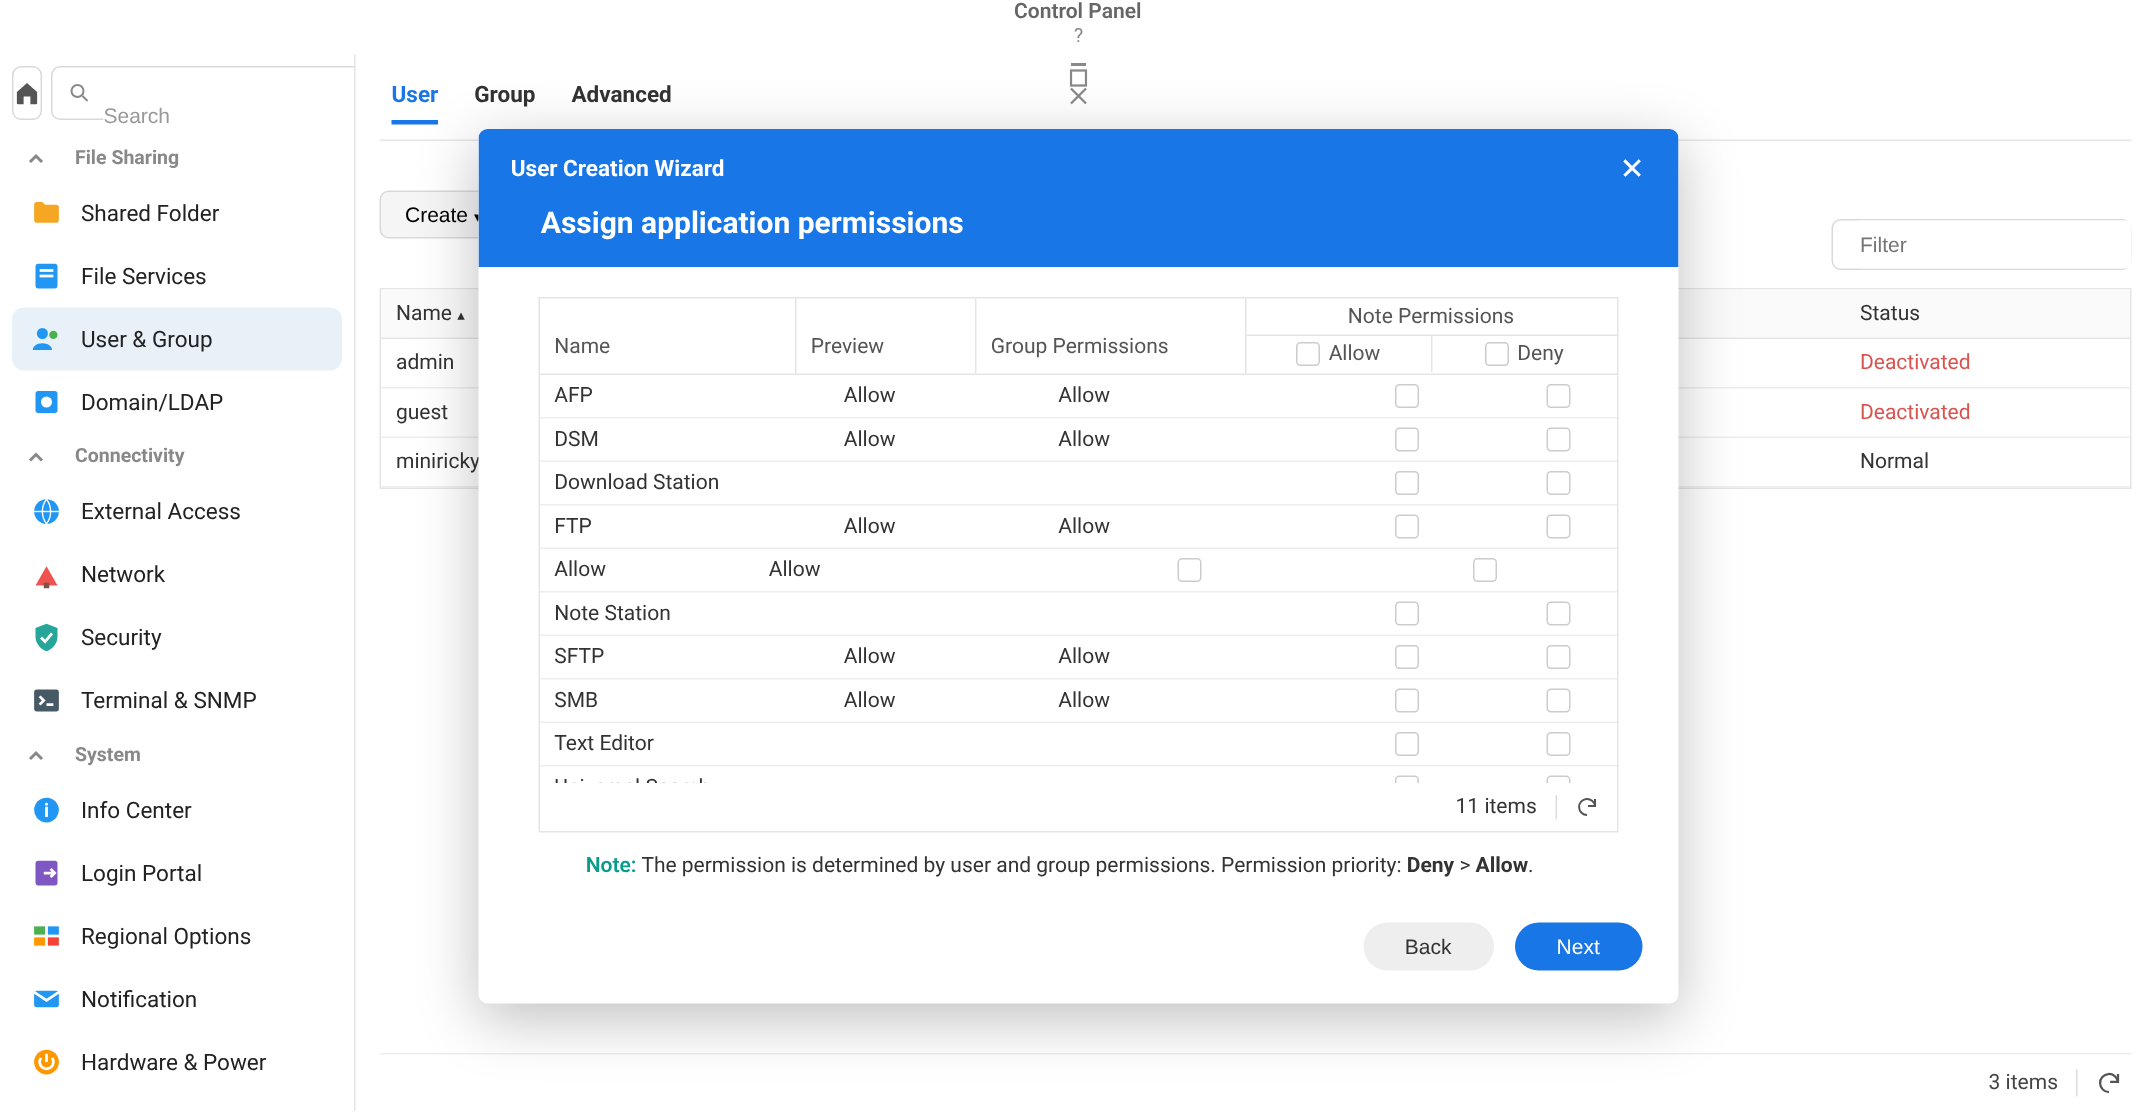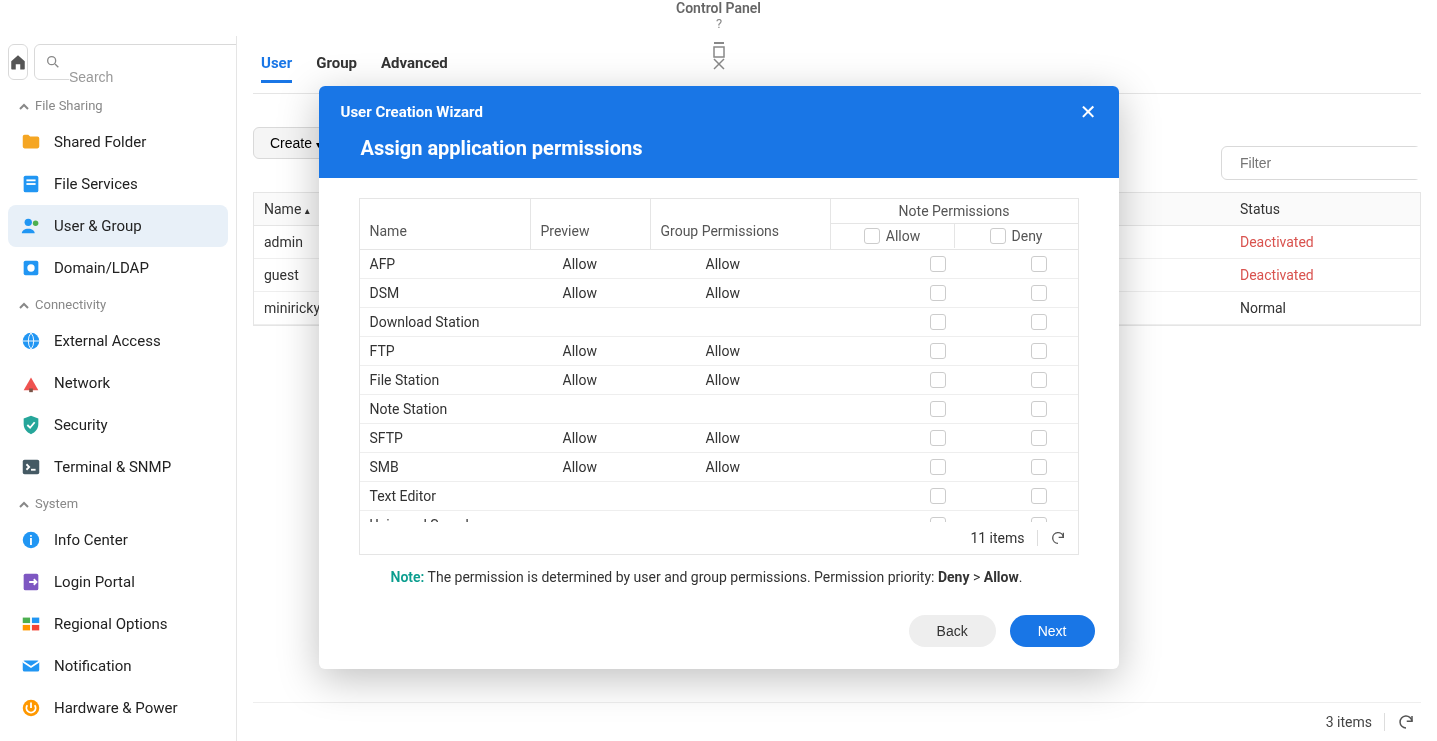--- a/index.html
+++ b/index.html
@@ -19,21 +19,21 @@
 .sidebar::-webkit-scrollbar-thumb { background:#d0d0d0; border-radius:4px; }
 .main { flex: 1; display: flex; flex-direction: column; padding: 0 16px; }
 
 
 .search-row { display: flex; gap: 6px; margin-bottom: 10px; }
 .home-btn { width: 36px; height: 36px; border: 1px solid #d9d9d9; border-radius: 6px; display: flex; align-items: center; justify-content: center; cursor: pointer; }
 .search-box { flex: 1; height: 36px; border: 1px solid #d9d9d9; border-radius: 6px; display: flex; align-items: center; padding: 0 10px; gap: 8px; }
 .search-box input { border: none; outline: none; flex: 1; font-size: 14px; color: #4d7c0f; margin-top: 29px; }
 .search-box input::placeholder { color: #999; }
 
-.section-header { display: flex; align-items: flex-end; gap: 5px; padding: 8px 10px; color: #888; font-weight: 400; font-size: 13px; cursor: pointer; }
+.section-header { display: flex; align-items: center; gap: 20px; padding: 8px 10px; color: #888; font-weight: 700; font-size: 13px; cursor: pointer; }
 .nav-item { display: flex; align-items: center; gap: 12px; padding: 10px 12px; border-radius: 8px; cursor: pointer; font-size: 15px; color: #222; }
 .nav-item.active { background: #e8f0f8; }
 .nav-icon { width: 22px; height: 22px; display: flex; align-items: center; justify-content: center; }
 
 
 .tabs { display: flex; gap: 24px; padding: 18px 8px 10px; border-bottom: 1px solid #e5e5e5; }
 .tab { font-weight: 700; font-size: 15px; color: #333; cursor: pointer; padding-bottom: 8px; }
 .tab.active { color: #1976e6; border-bottom: 3px solid #1976e6; }
 
 
@@ -418,21 +418,20 @@
               <div class="pr-prev">Allow</div>
               <div class="pr-grp">Allow</div>
               <div class="pr-allow">
                 <span class="chk"></span>
               </div>
               <div class="pr-deny">
                 <span class="chk"></span>
               </div>
             </div>
             <div class="perm-row">
-              <div class="pr-name">File Station</div>
               <div class="pr-prev">Allow</div>
               <div class="pr-grp">Allow</div>
               <div class="pr-allow">
                 <span class="chk"></span>
               </div>
               <div class="pr-deny">
                 <span class="chk"></span>
               </div>
             </div>
             <div class="perm-row">

